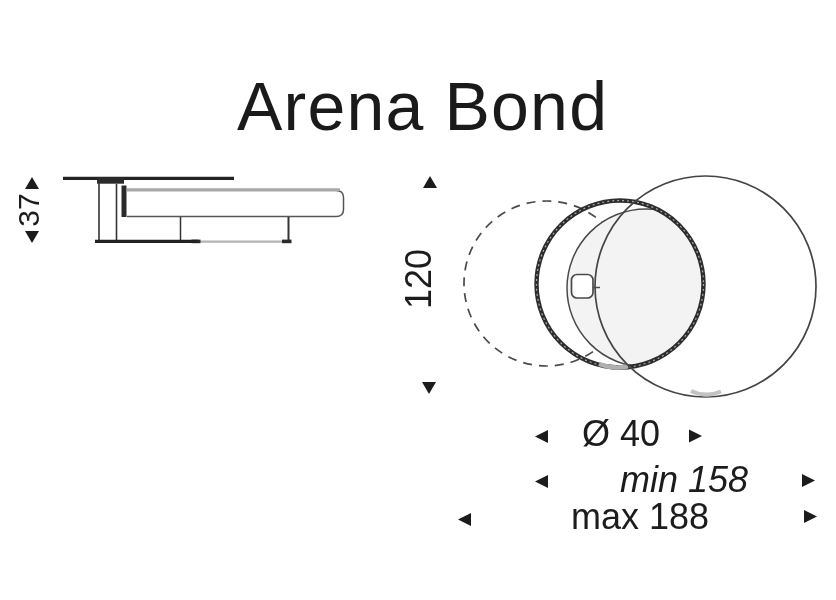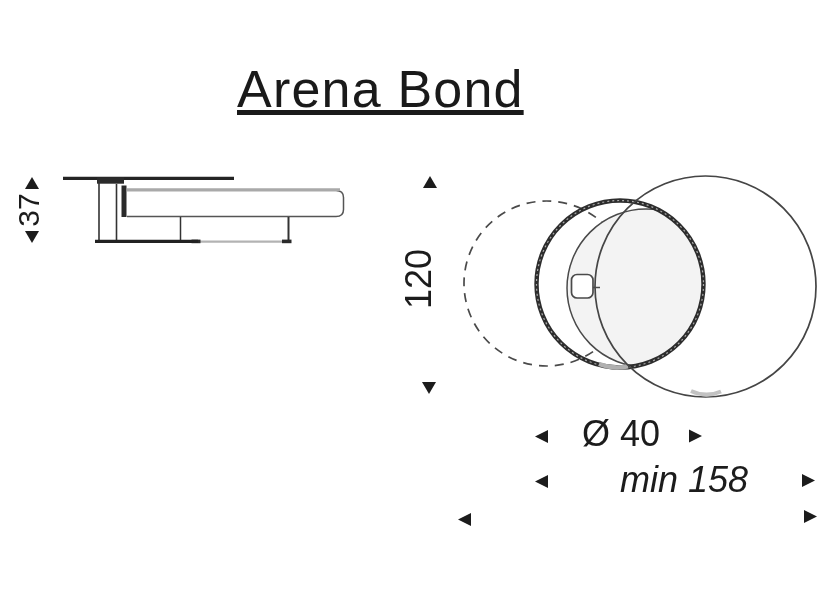--- a/index.html
+++ b/index.html
@@ -16,28 +16,27 @@
     position: absolute;
     color: #1c1c1c;
     white-space: nowrap;
     transform: translate(-50%, -50%);
     line-height: 1;
   }
   .label.rot { transform: translate(-50%, -50%) rotate(-90deg); }
   .title {
     position: absolute;
     left: 237px;
-    top: 63px;
+    top: 72px;
     color: #1a1a1a;
-    font-size: 52px;
+    font-size: 68px;
     font-weight: 400;
     letter-spacing: 1.2px;
     white-space: nowrap;
     line-height: 1;
-    text-decoration: underline;
   }
   .dim-side   { left: 29px;  top: 210px; font-size: 30px; }
   .dim-depth  { left: 419px; top: 279px; font-size: 36px; }
   .dim-d90    { left: 621px; top: 434px; font-size: 36px; }
   .dim-min    { left: 684px; top: 480px; font-size: 36px; font-style: italic; }
   .dim-max    { left: 640px; top: 517px; font-size: 36px; }
 </style>
 </head>
 <body>
 
@@ -108,14 +107,15 @@
       <polygon points="817,516.5 804,510 804,523"></polygon>
     </g>
   </svg>
 
   <div class="title">Arena Bond</div>
 
   <div class="label rot dim-side">37</div>
   <div class="label rot dim-depth">120</div>
   <div class="label dim-d90">Ø 40</div>
   <div class="label dim-min">min 158</div>
+  <div class="label dim-max">max 188</div>
 
 </div>
 
 </body></html>

